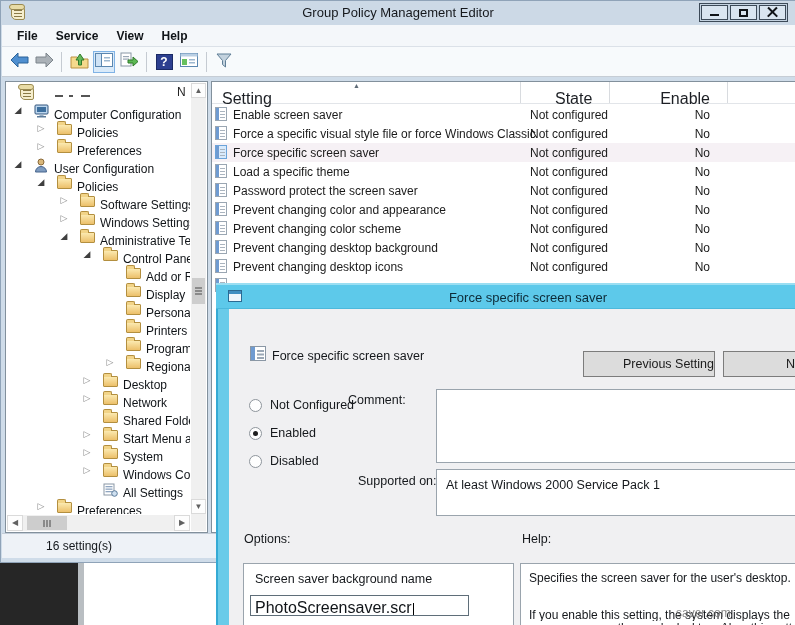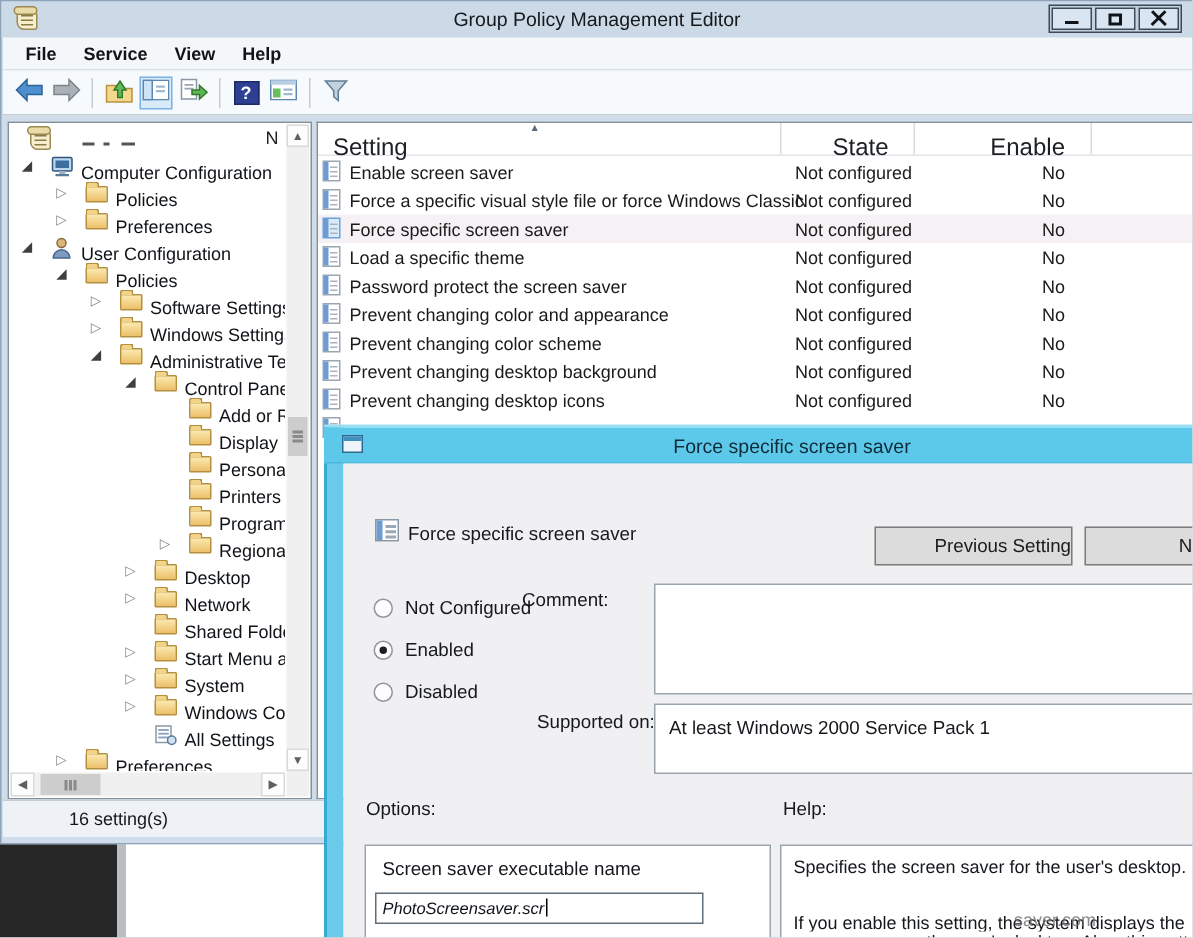--- a/index.html
+++ b/index.html
@@ -129,21 +129,21 @@
 
   .dlabel { position:absolute; font-size:12.5px; color:#15181c; }
   .commentbox { position:absolute; left:207px; top:80px; width:400px; height:74px; background:#fff; border:1px solid #9aa4ad; }
   .suppbox { position:absolute; left:207px; top:160px; width:400px; height:47px; background:#fff;
              border:1px solid #9aa4ad; font-size:12.5px; color:#15181c; padding:8px 0 0 9px; }
   .panel { position:absolute; top:254px; background:#fff; border:1px solid #9aa4ad; }
   .panel.opts { left:14px; width:271px; height:88px; }
   .panel.help { left:291px; width:333px; height:88px; overflow:hidden; }
   .optlabel { position:absolute; left:11px; top:8px; font-size:12.5px; color:#15181c; }
   .optinput { position:absolute; left:6px; top:31px; width:219px; height:21px; background:#fff;
-              border:1px solid #5f6e79; font-size:11px; color:#101418; padding:3px 0 0 4px; white-space:nowrap;font-style:italic; }
+              border:1px solid #5f6e79; font-size:16px; color:#101418; padding:3px 0 0 4px; white-space:nowrap; }
   .caret { display:inline-block; width:1px; height:12px; background:#000; vertical-align:-2px; margin-left:1px; }
   .helptext { position:absolute; left:8px; top:7px; right:0; }
   .hline { height:13.5px; font-size:12px; color:#15181c; white-space:nowrap; overflow:hidden; }
   .hline.empty { height:23px; }
   .watermark { position:absolute; left:460px; top:323px; font-size:12px; color:#6e6e6e; opacity:.8; z-index:7; }
 
   
   .scrollico { position:relative; width:14px; height:15px; background:#f6eecd; border:1px solid #9a8a50;
                border-radius:2px 5px 2px 5px; }
   .scrollico:before { content:""; position:absolute; left:-3px; top:-2px; width:14px; height:4px;
@@ -545,21 +545,21 @@
 
       <div class="dlabel" style="left:119px;top:84px">Comment:</div>
       <div class="commentbox"></div>
       <div class="dlabel" style="left:129px;top:165px">Supported on:</div>
       <div class="suppbox">At least Windows 2000 Service Pack 1</div>
 
       <div class="dlabel" style="left:15px;top:223px">Options:</div>
       <div class="dlabel" style="left:293px;top:223px">Help:</div>
 
       <div class="panel opts">
-        <div class="optlabel">Screen saver executable name</div>
+        <div class="optlabel">Screen saver background name</div>
         <div class="optinput"><span>PhotoScreensaver.scr</span><span class="caret"></span></div>
       </div>
       <div class="panel help">
         <div class="helptext">
             <div class="hline">Specifies the screen saver for the user's desktop.</div>
             <div class="hline empty"></div>
             <div class="hline">If you enable this setting, the system displays the</div>
             <div class="hline">screen saver on the user's desktop. Also, this sett</div>
           </div>
       </div>

